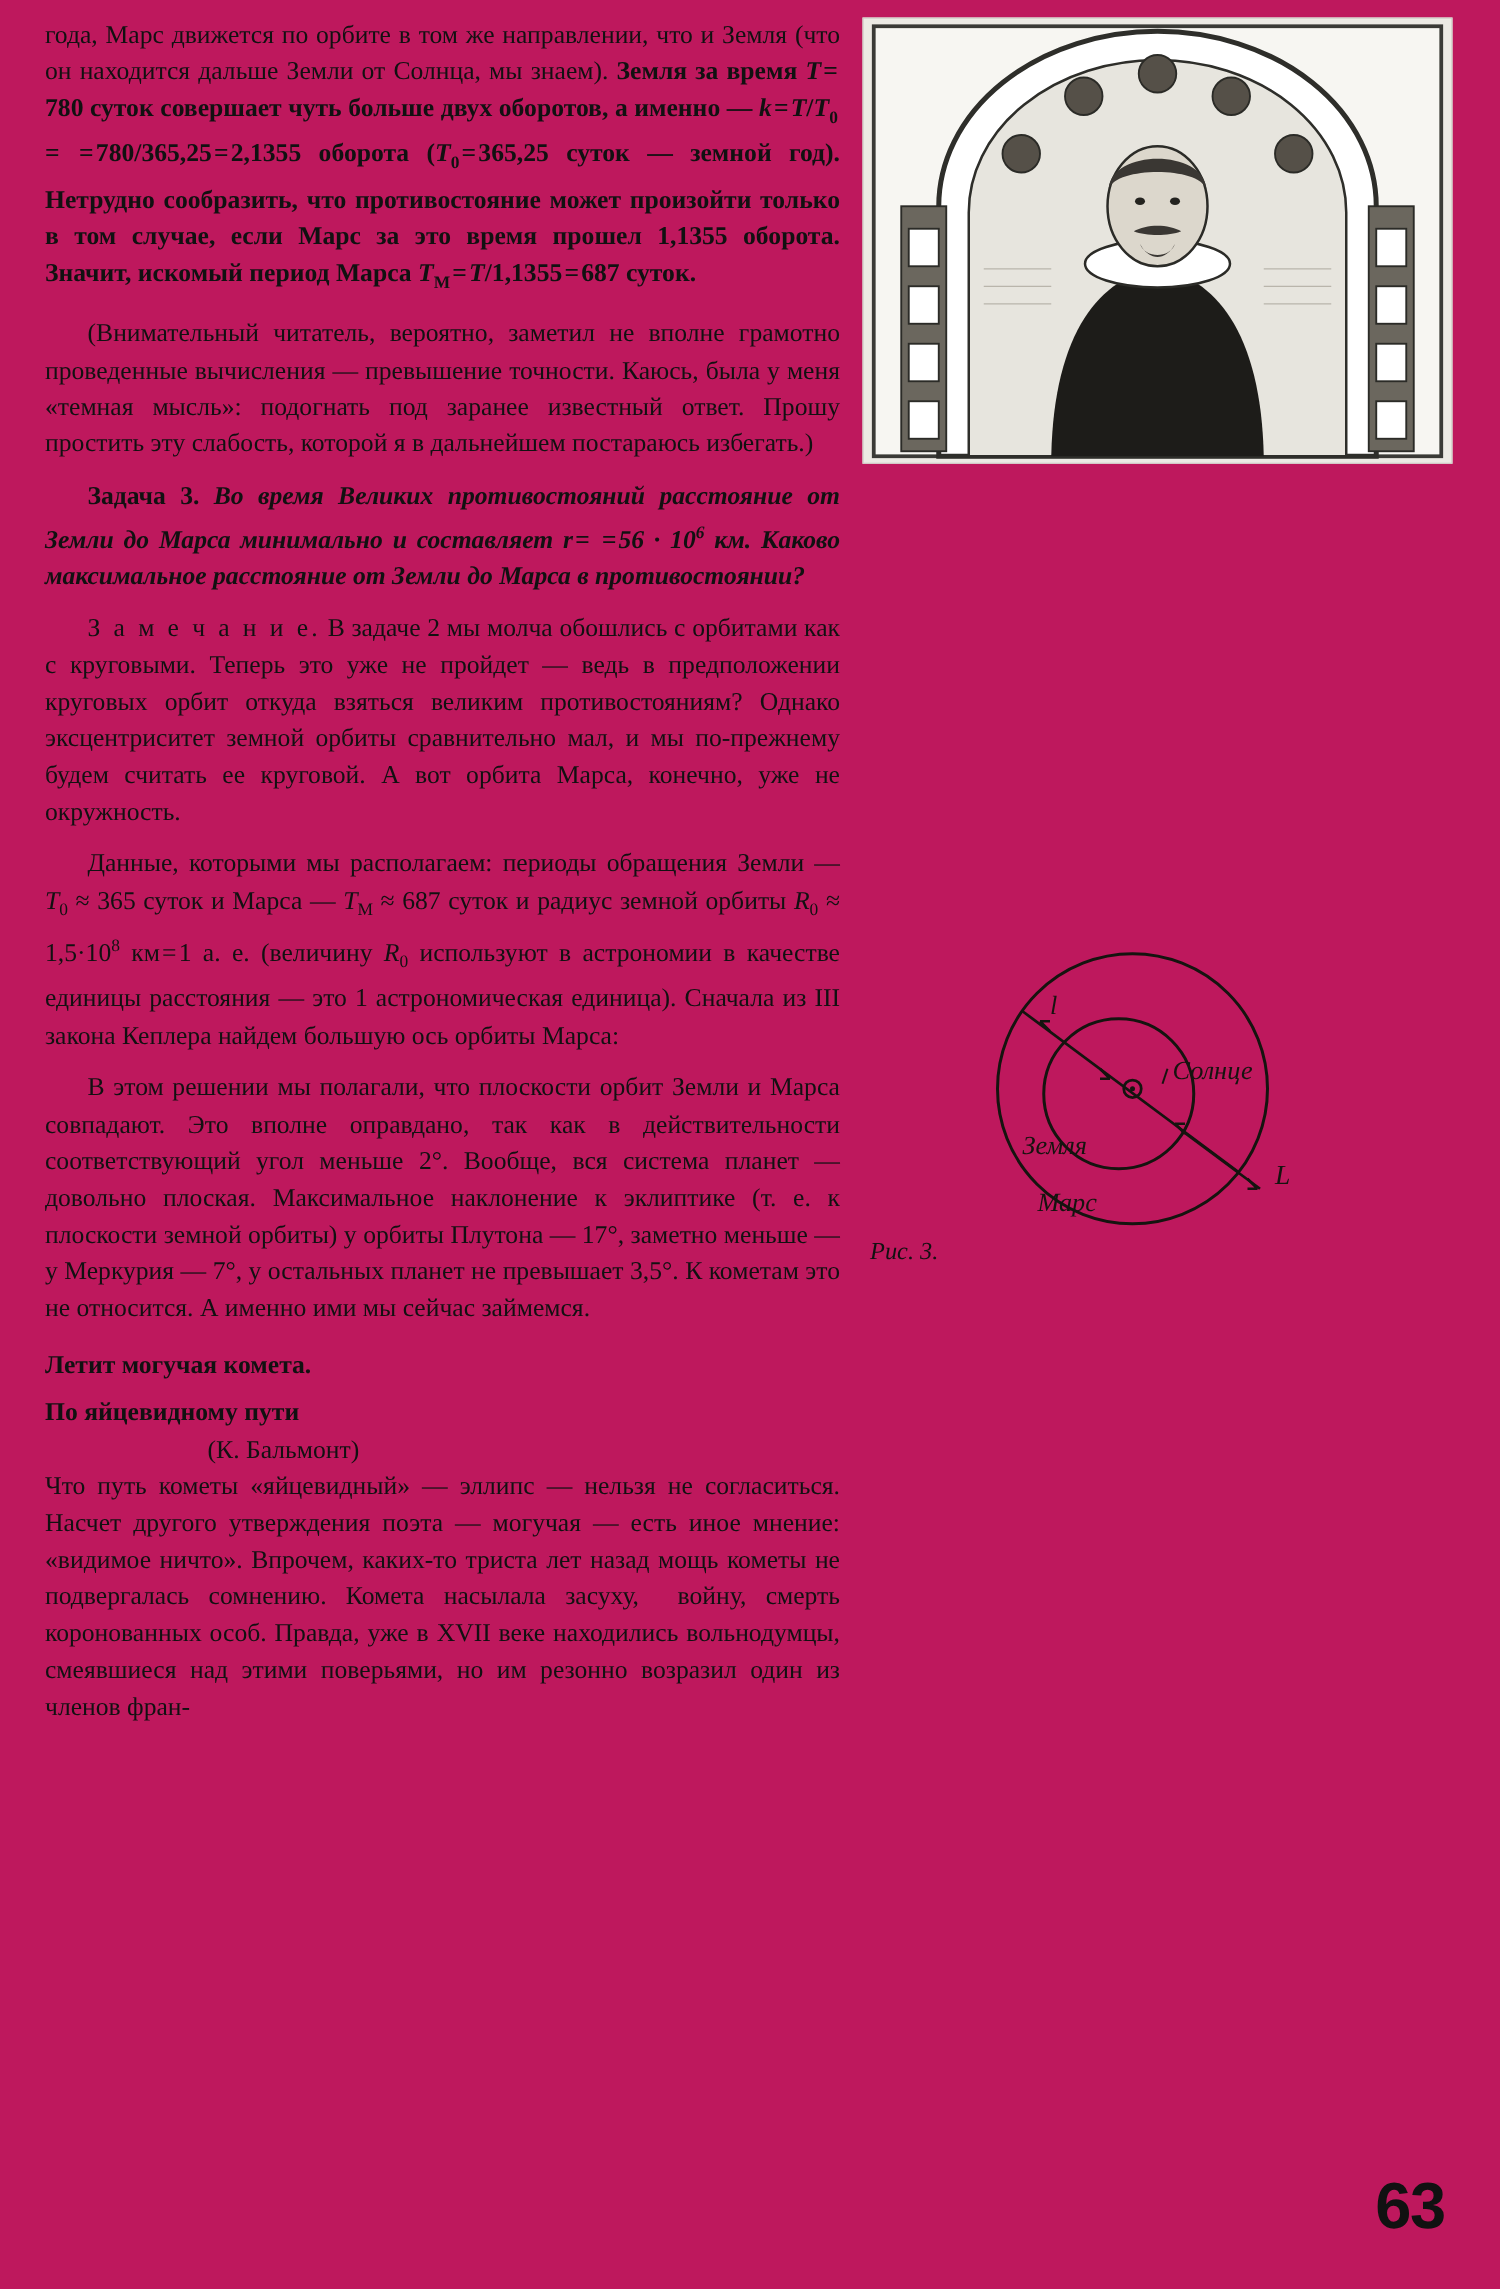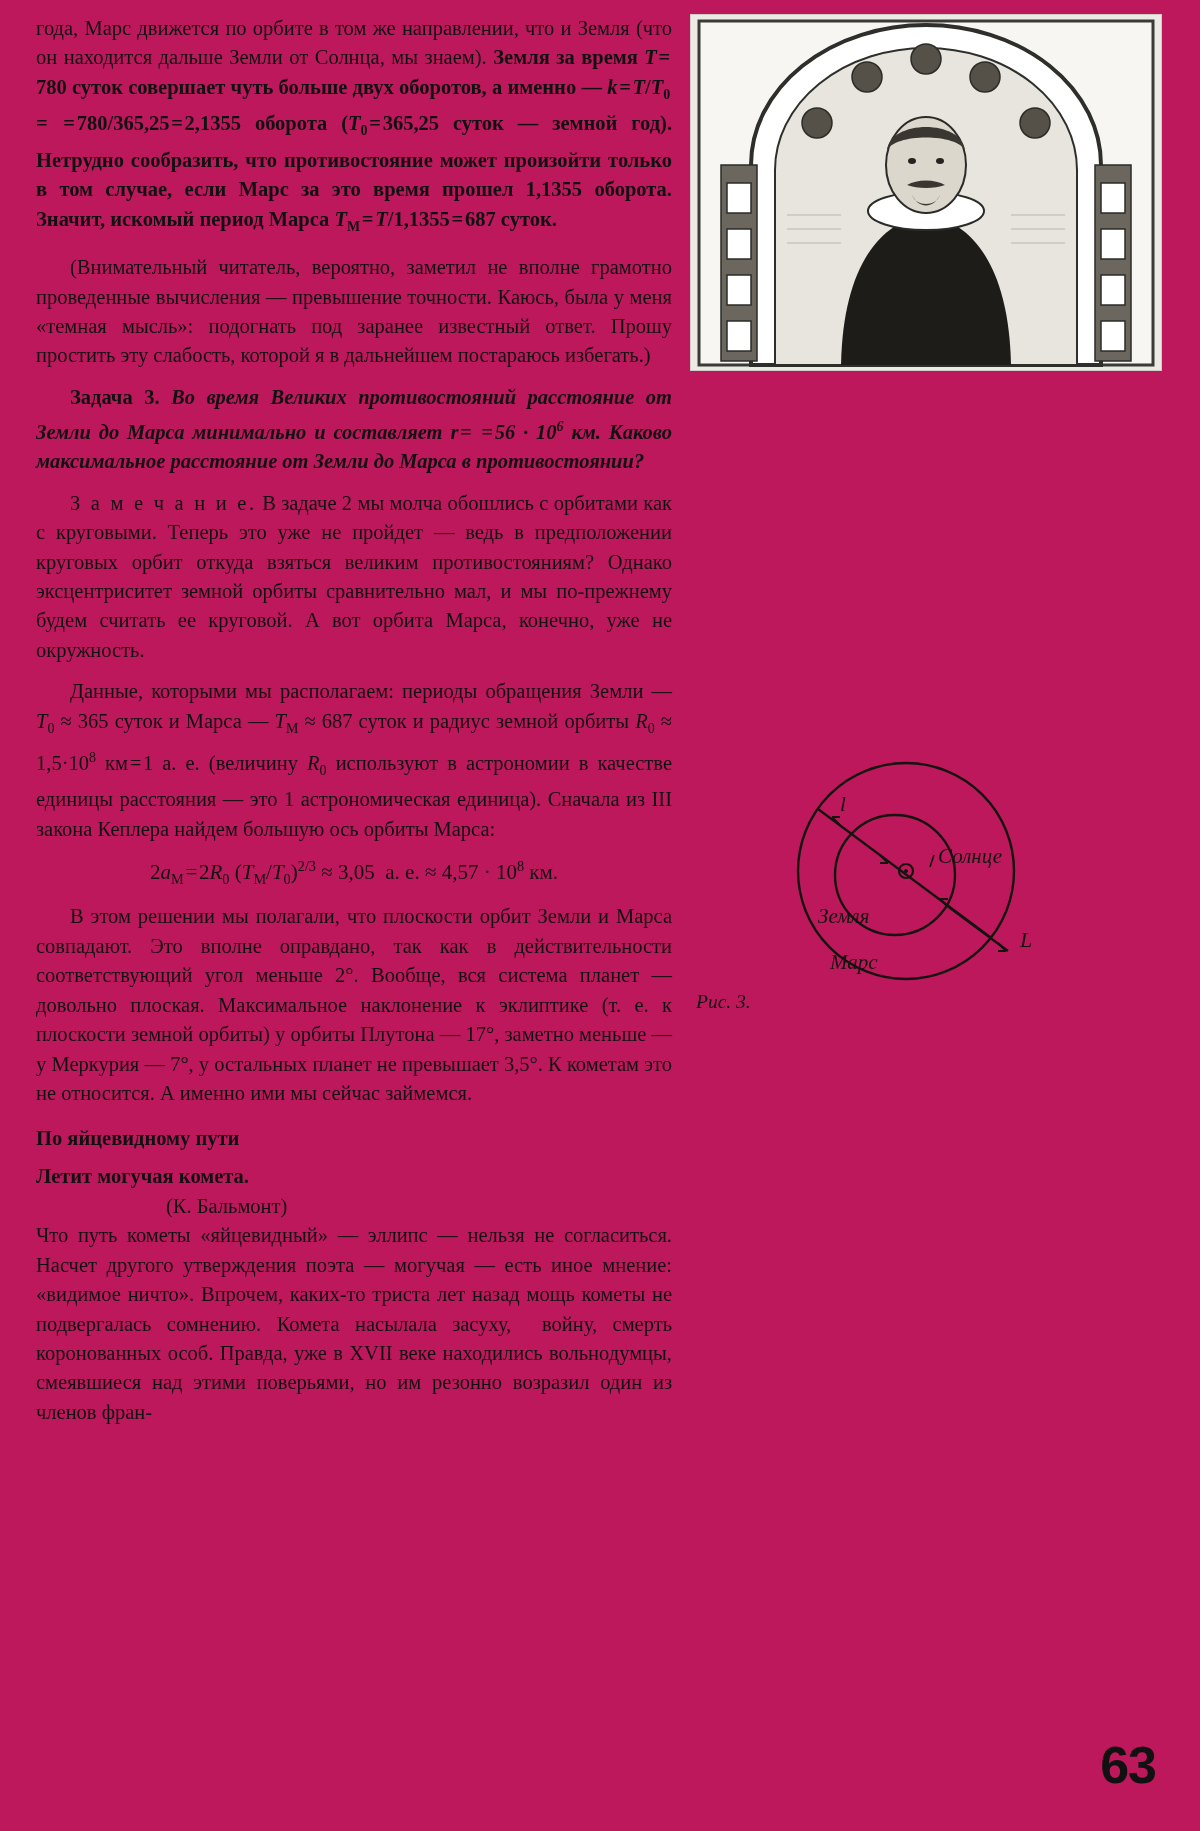--- a/index.html
+++ b/index.html
@@ -131,35 +131,32 @@
     </p>
 
     <p class="para indent">
       <span class="spaced">З а м е ч а н и е.</span> В задаче 2 мы молча обошлись с орбитами как с круговыми. Теперь это уже не пройдет — ведь в предположении круговых орбит откуда взяться великим противостояниям? Однако эксцентриситет земной орбиты сравнительно мал, и мы по-прежнему будем считать ее круговой. А вот орбита Марса, конечно, уже не окружность.
     </p>
 
     <p class="para indent">
       Данные, которыми мы располагаем: периоды обращения Земли — <span class="i">T</span><sub>0</sub> ≈ 365 суток и Марса — <span class="i">T</span><sub>М</sub> ≈ 687 суток и радиус земной орбиты <span class="i">R</span><sub>0</sub> ≈ 1,5·10<sup>8</sup> км = 1 а. е. (величину <span class="i">R</span><sub>0</sub> используют в астрономии в качестве единицы расстояния — это 1 астрономическая единица). Сначала из III закона Кеплера найдем большую ось орбиты Марса:
     </p>
 
-    <div class="formula">
-      2<span class="it">a</span><sub>М</sub> = 2<span class="it">R</span><sub>0</sub> (<span class="it">T</span><sub>М</sub>/<span class="it">T</span><sub>0</sub>)<sup>2/3</sup> ≈ 3,05&nbsp; а. е. ≈ 4,57 · 10<sup>8</sup> км.
-    </div>
 
 
 
 
     <p class="para indent">
       В этом решении мы полагали, что плоскости орбит Земли и Марса совпадают. Это вполне оправдано, так как в действительности соответствующий угол меньше 2°. Вообще, вся система планет — довольно плоская. Максимальное наклонение к эклиптике (т. е. к плоскости земной орбиты) у орбиты Плутона — 17°, заметно меньше — у Меркурия — 7°, у остальных планет не превышает 3,5°. К кометам это не относится. А именно ими мы сейчас займемся.
     </p>
 
     <div class="gap-s"></div>
 
+    <p class="versetitle">Летит могучая комета.</p>
     <p class="versetitle">По яйцевидному пути</p>
-    <p class="versetitle">Летит могучая комета.</p>
     <p class="verse-author">(К. Бальмонт)</p>
 
     <p class="para">
       Что путь кометы «яйцевидный» — эллипс — нельзя не согласиться. Насчет другого утверждения поэта — могучая — есть иное мнение: «видимое ничто». Впрочем, каких-то триста лет назад мощь кометы не подвергалась сомнению. Комета насылала засуху,&nbsp; войну, смерть коронованных особ. Правда, уже в XVII веке находились вольнодумцы, смеявшиеся над этими поверьями, но им резонно возразил один из членов фран-
     </p>
   </div>
 
   <div class="col-right">
 
     <div class="portrait-box">

